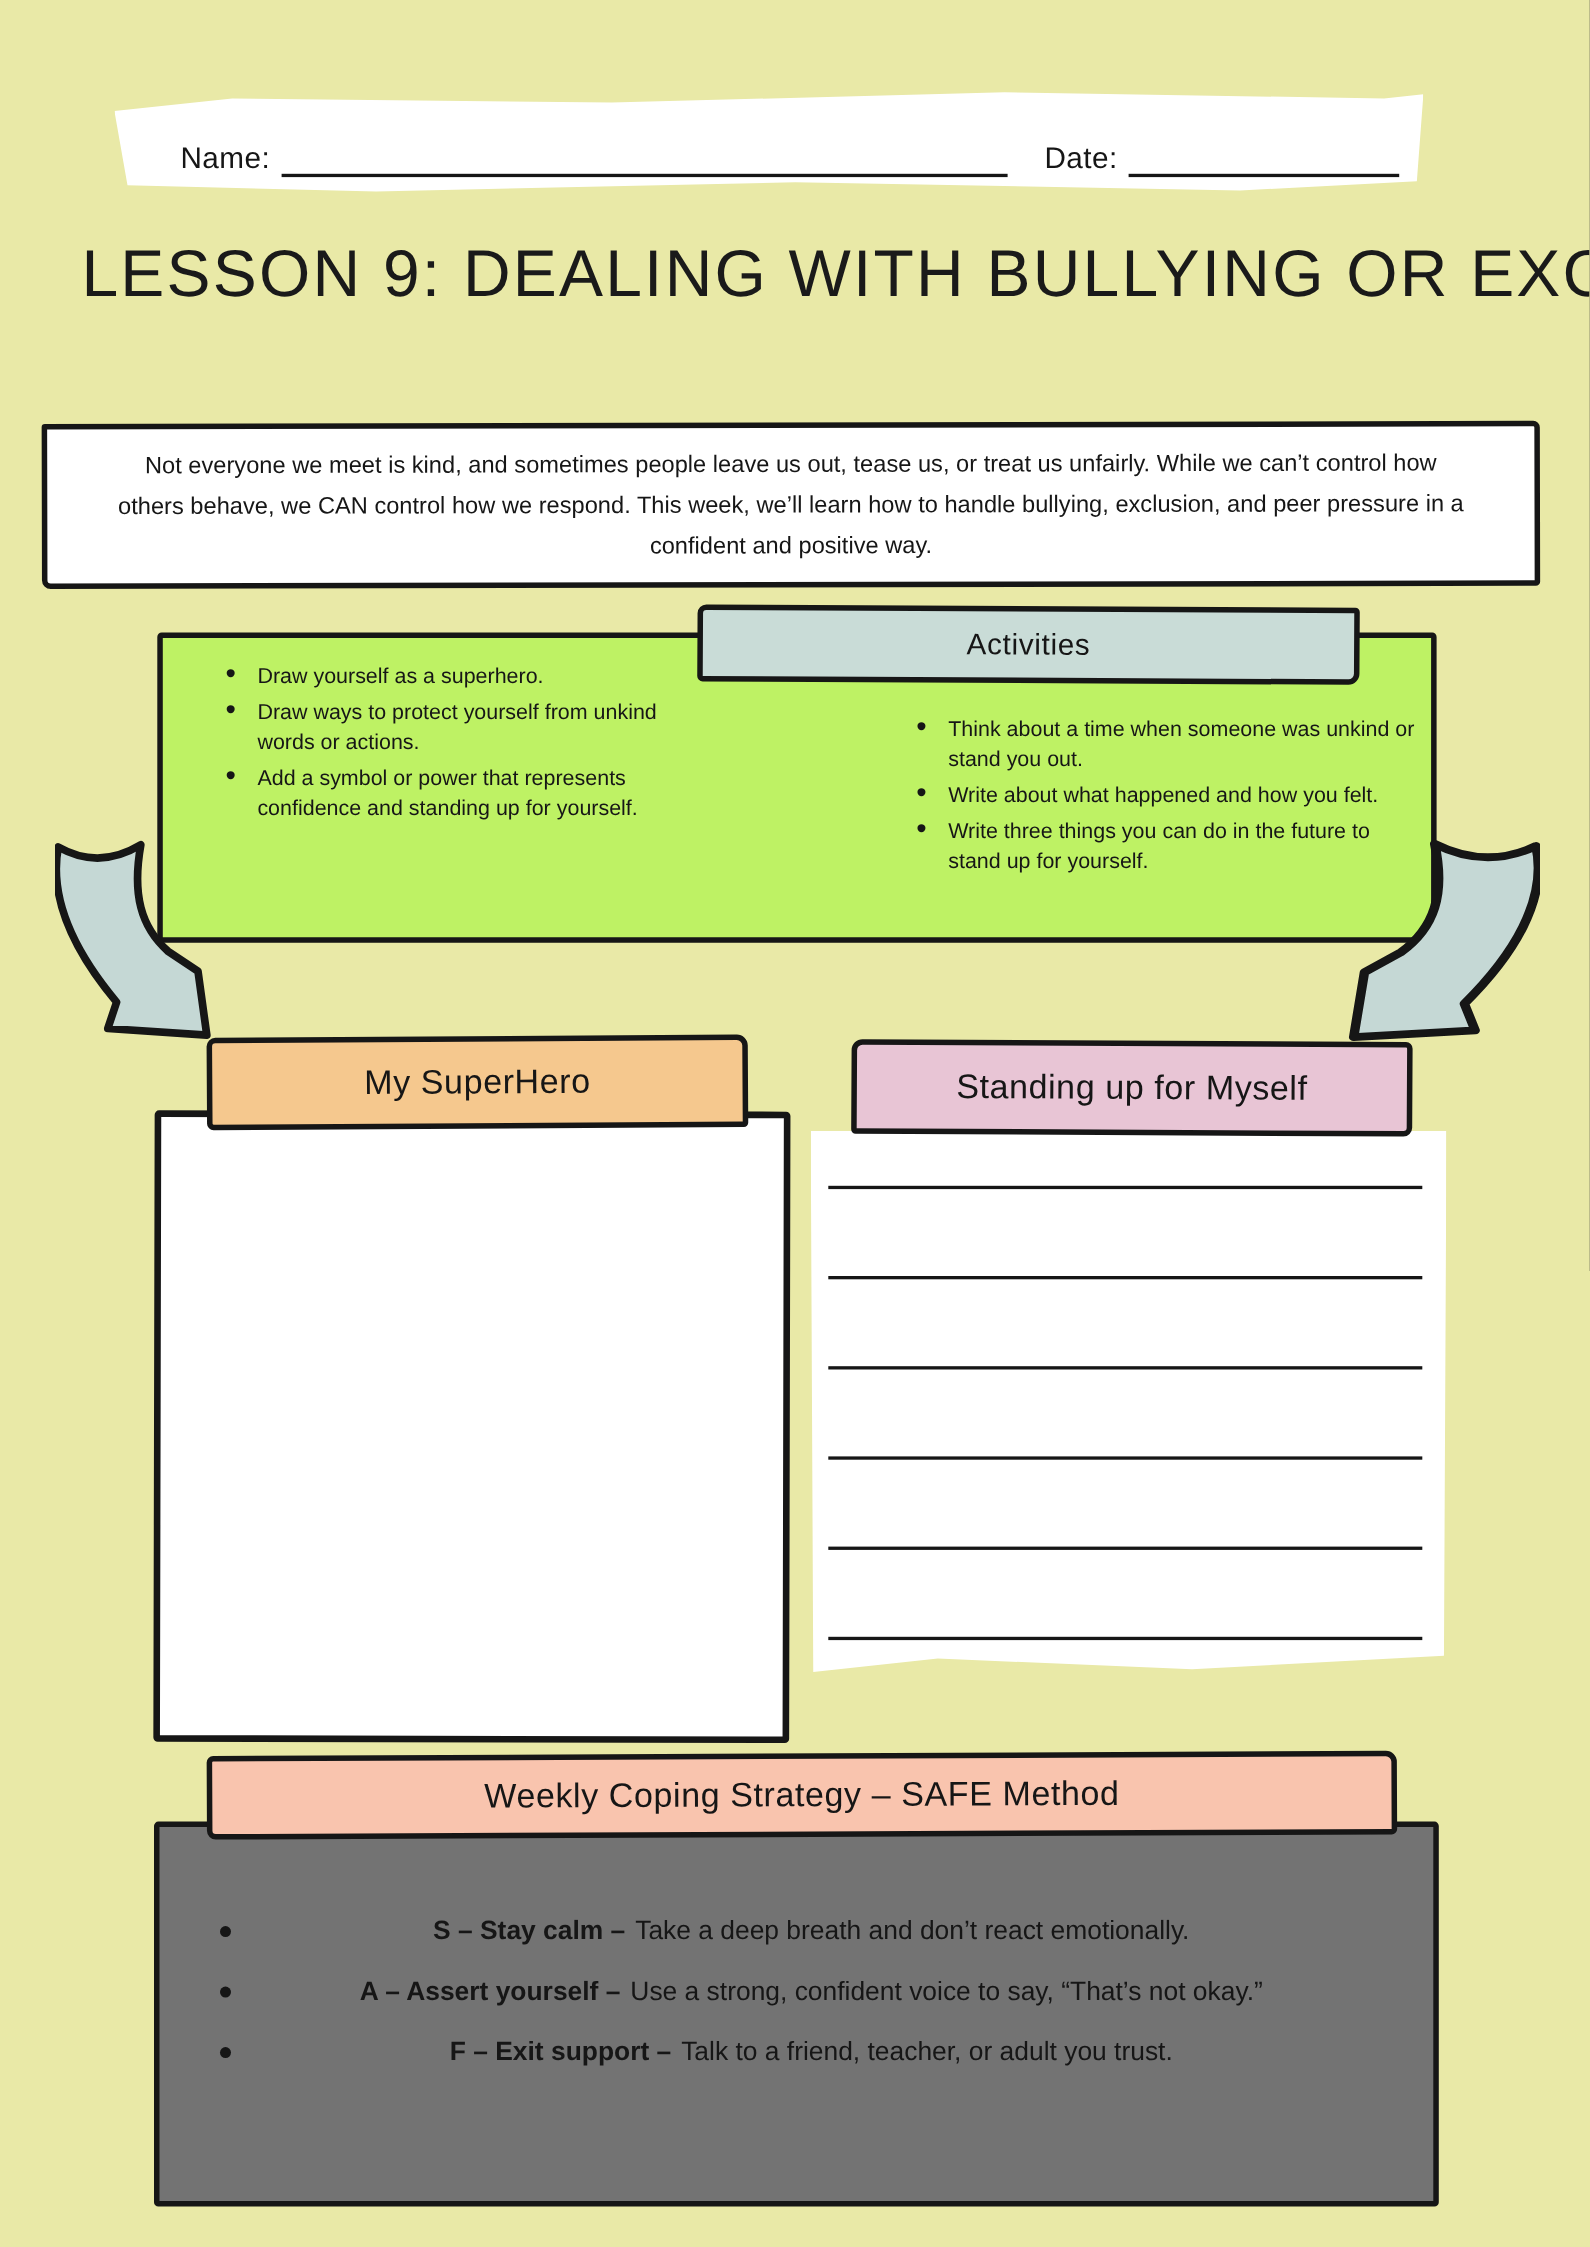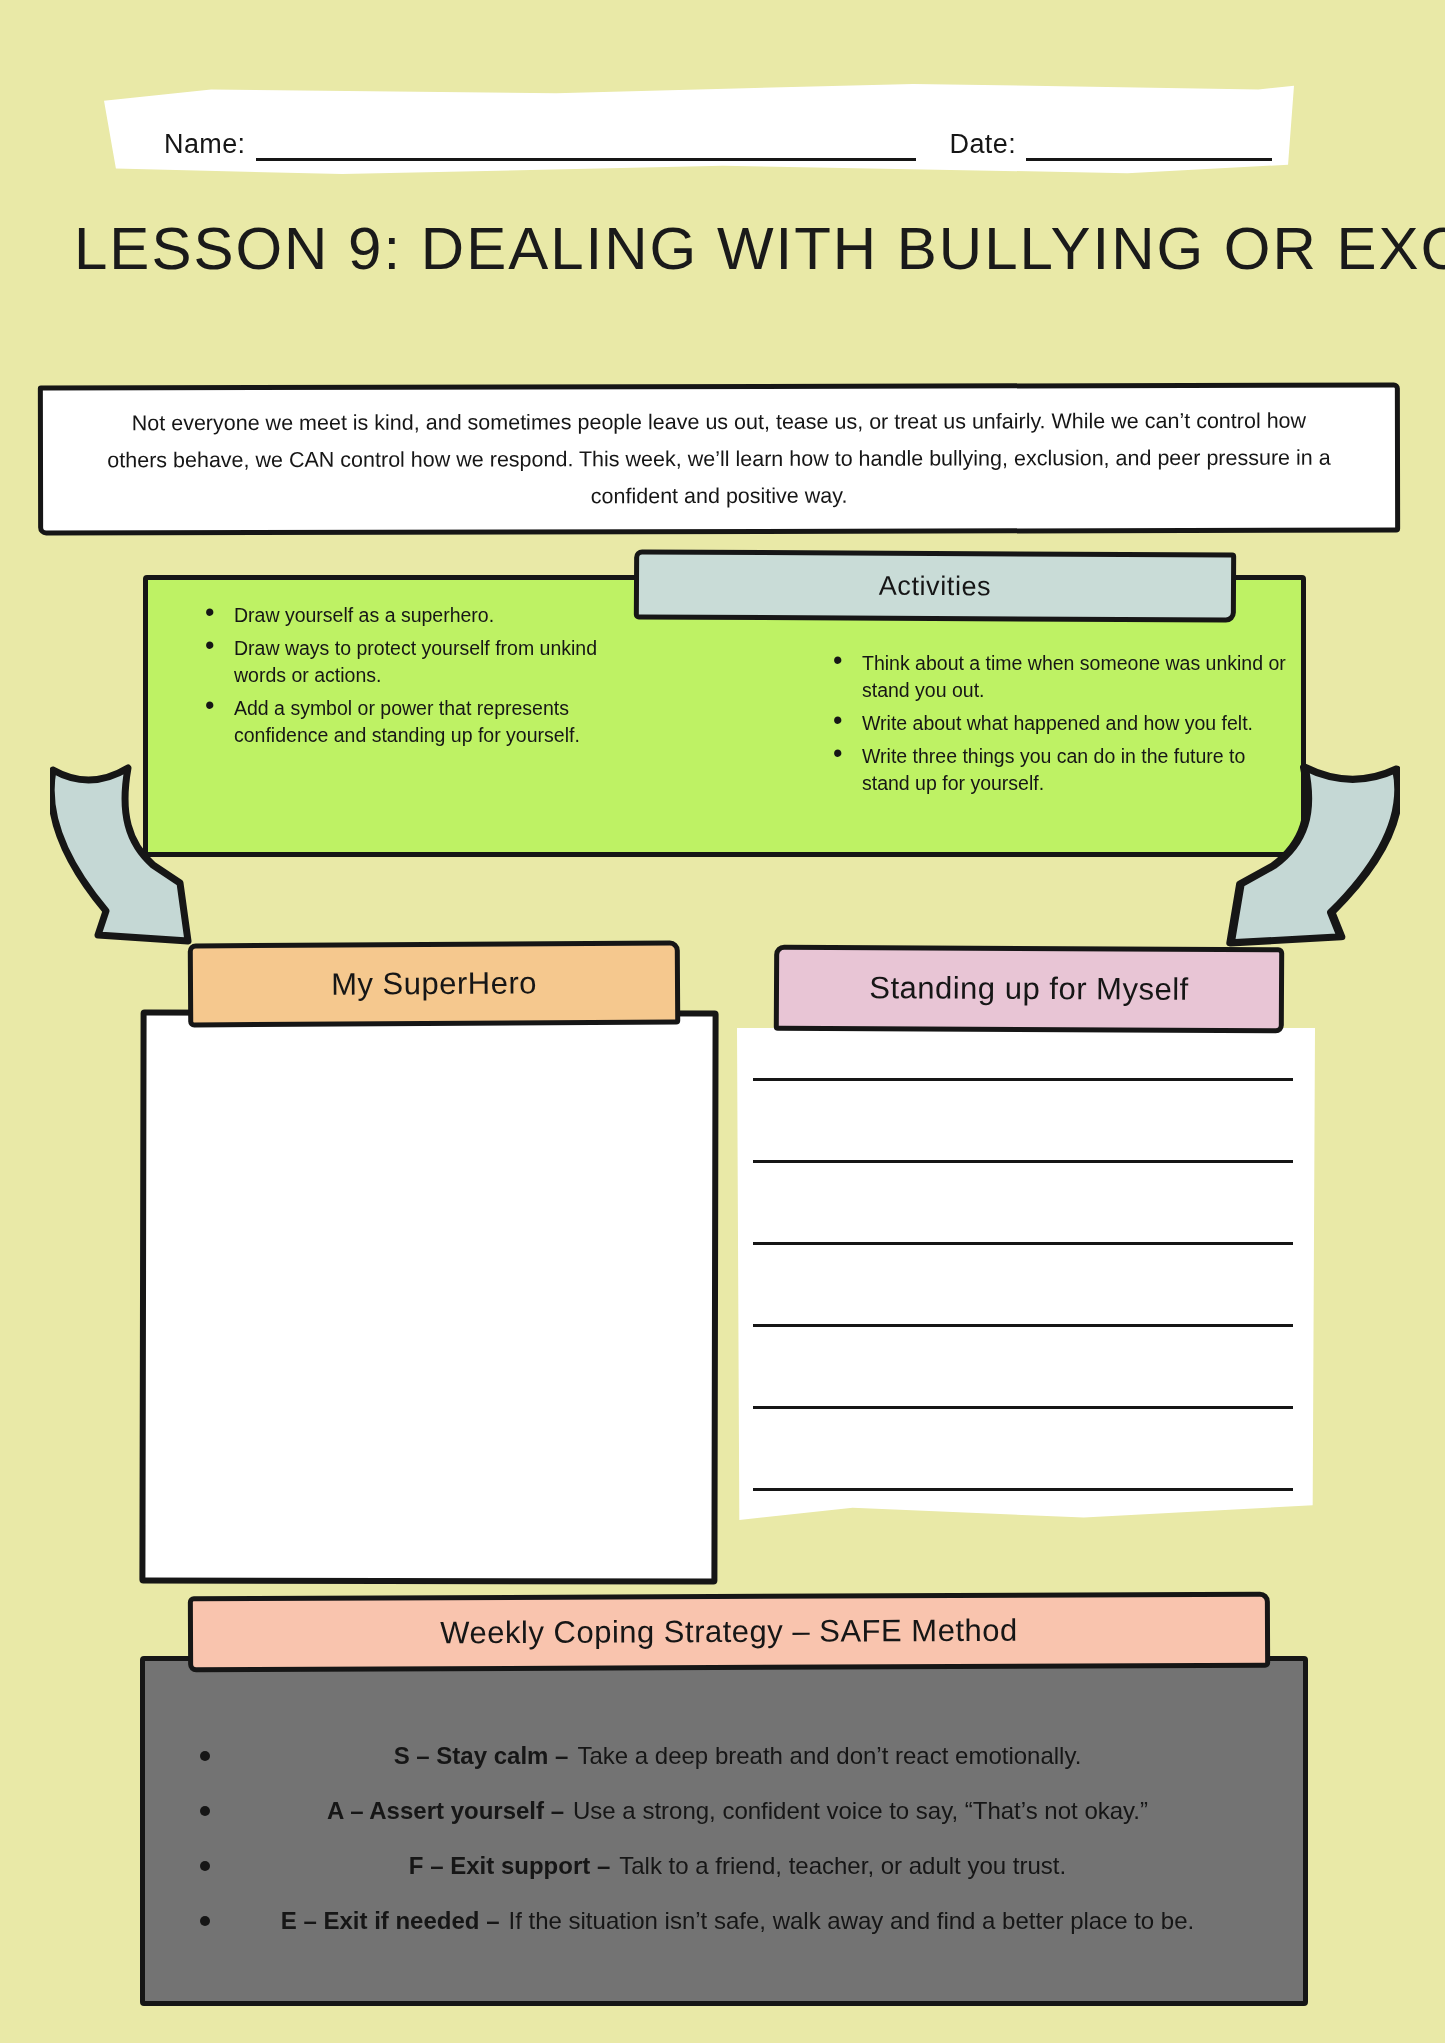--- a/index.html
+++ b/index.html
@@ -143,20 +143,16 @@
           <span class="line"><b>S – Stay calm –</b><span>Take a deep breath and don’t react emotionally.</span></span>
         </li>
         <li>
           <span class="dot"></span>
           <span class="line"><b>A – Assert yourself –</b><span>Use a strong, confident voice to say, “That’s not okay.”</span></span>
         </li>
         <li>
           <span class="dot"></span>
           <span class="line"><b>F – Exit support –</b><span>Talk to a friend, teacher, or adult you trust.</span></span>
         </li>
-        <li>
-          <span class="dot"></span>
-          <span class="line"><b>E – Exit if needed –</b><span>If the situation isn’t safe, walk away and find a better place to be.</span></span>
-        </li>
       </ul>
   </div>
 
 </div>
 
 </body></html>

